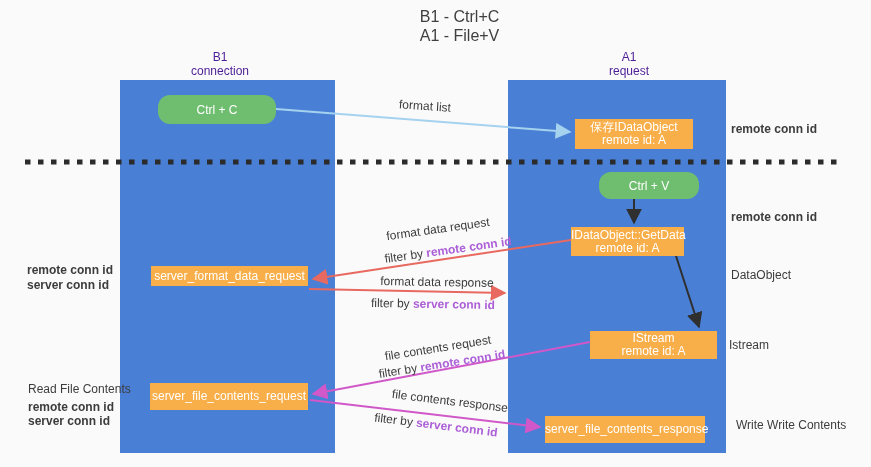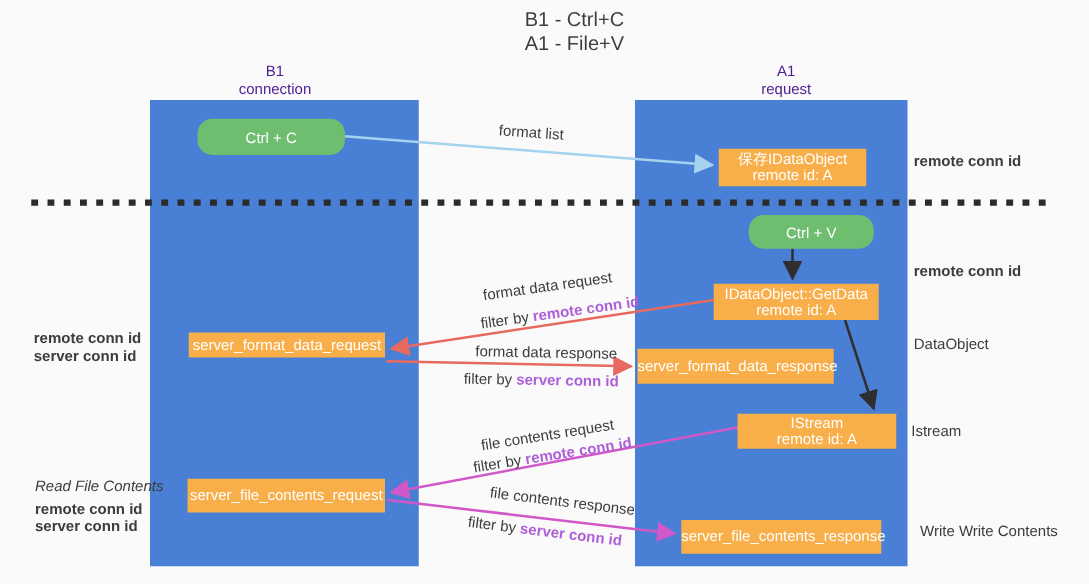--- a/index.html
+++ b/index.html
@@ -18,21 +18,21 @@
   .lane-header-left{left:120px;width:200px;}
   .lane-header-right{left:520px;width:218px;}
 
   .node{box-sizing:border-box;color:#fff;text-align:center;display:flex;flex-direction:column;justify-content:center;}
   .node-green{background:#6fbe70;font-size:12px;border-radius:12px;}
   .node-orange{background:#f8ae49;font-size:12px;line-height:13px;}
 
   .n-ctrlc{left:158px;top:95px;width:118px;height:29px;}
   .n-save{left:575px;top:119px;width:118px;height:30px;}
   .n-ctrlv{left:575px;top:172px;width:100px;height:27px;margin-left:24px;}
-  .n-getdata{left:571px;top:227px;width:132px;height:29px;}
+  .n-getdata{left:571px;top:227px;width:113px;height:29px;}
   .n-fmtreq{left:151px;top:266px;width:157px;height:20px;}
   .n-fmtresp{left:510px;top:279px;width:157px;height:28px;}
   .n-istream{left:590px;top:331px;width:127px;height:28px;}
   .n-filereq{left:150px;top:383px;width:158px;height:27px;}
   .n-fileresp{left:545px;top:416px;width:160px;height:27px;}
 
   svg.layer{left:0;top:0;width:871px;height:467px;pointer-events:none;}
 
   .edge-label{font-size:12px;color:#3c3c3c;white-space:nowrap;transform-origin:center center;}
   .purple{color:#ac5fd6;font-weight:bold;}
@@ -103,23 +103,20 @@
 
   <div class="abs node node-orange n-getdata">
     <div>IDataObject::GetData</div>
     <div>remote id: A</div>
   </div>
 
   <div class="abs node node-orange n-fmtreq">
     <div>server_format_data_request</div>
   </div>
 
-  <div class="abs node node-orange n-fmtresp">
-    <div>server_format_data_response</div>
-  </div>
 
   <div class="abs node node-orange n-istream">
     <div>IStream</div>
     <div>remote id: A</div>
   </div>
 
   <div class="abs node node-orange n-filereq">
     <div>server_file_contents_request</div>
   </div>
 
@@ -150,17 +147,17 @@
   </div>
 
   <div class="abs side-label purple" style="left:731px;top:122px;">remote conn id</div>
   <div class="abs side-label purple" style="left:731px;top:210px;">remote conn id</div>
   <div class="abs side-label" style="left:731px;top:232px;margin-top:36px;">DataObject</div>
   <div class="abs side-label" style="left:729px;top:338px;">Istream</div>
   <div class="abs side-label" style="left:736px;top:418px;">Write Write Contents</div>
 
   <div class="abs side-label purple" style="left:27px;top:263px;">remote conn id</div>
   <div class="abs side-label greenlab" style="left:27px;top:278px;">server conn id</div>
-  <div class="abs side-label" style="left:28px;top:382px;font-style:italic;">Read File Contents</div>
+  <div class="abs side-label" style="left:28px;top:382px;">Read File Contents</div>
   <div class="abs side-label purple" style="left:28px;top:400px;">remote conn id</div>
   <div class="abs side-label greenlab" style="left:28px;top:414px;">server conn id</div>
 
 </div>
 
 </body></html>

